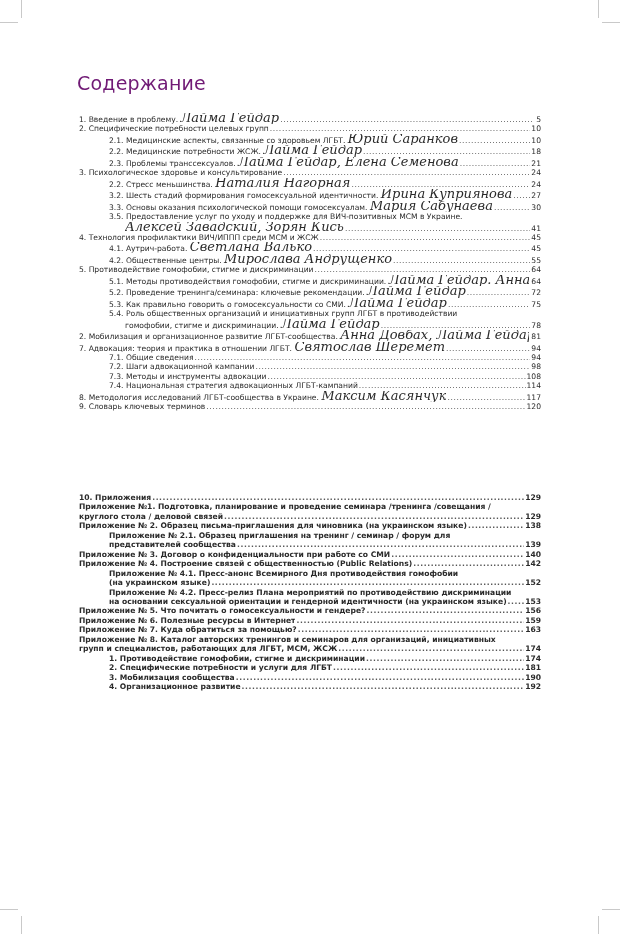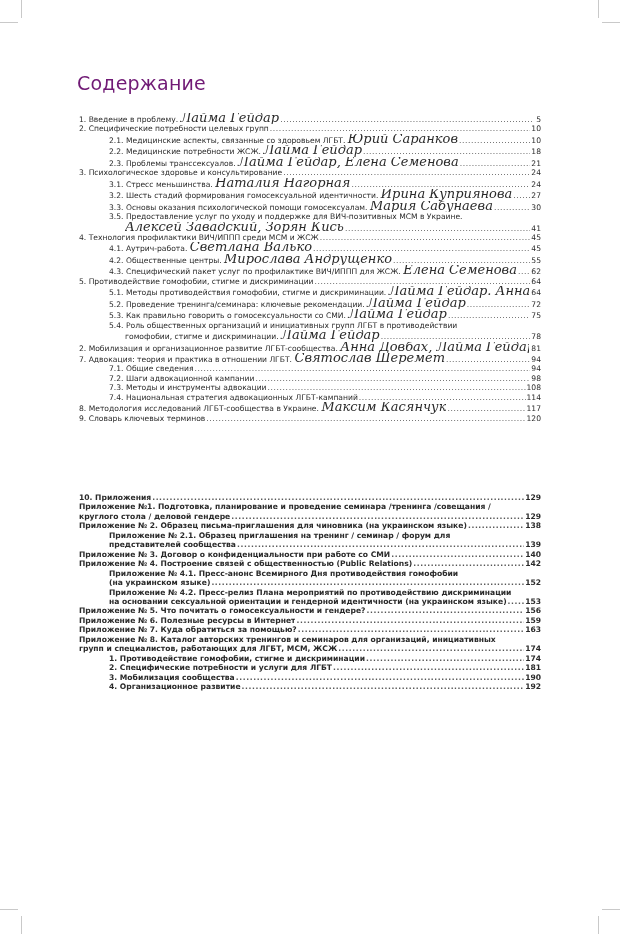--- a/index.html
+++ b/index.html
@@ -63,21 +63,21 @@
       <span class="t"><span>2.3. Проблемы транссексуалов. </span><i>Лайма Гейдар, Елена Семенова</i></span>
       <span class="dots"></span>
       <span class="p">21</span>
     </div>
     <div class="row l1">
       <span class="t"><span>3. Психологическое здоровье и консультирование</span></span>
       <span class="dots"></span>
       <span class="p">24</span>
     </div>
     <div class="row l2">
-      <span class="t"><span>3.1. Стресс меньшинства. </span><i>Наталия Нагорная</i></span>
+      <span class="t"><span>2.2. Стресс меньшинства. </span><i>Наталия Нагорная</i></span>
       <span class="dots"></span>
       <span class="p">24</span>
     </div>
     <div class="row l2">
       <span class="t"><span>3.2. Шесть стадий формирования гомосексуальной идентичности. </span><i>Ирина Куприянова</i></span>
       <span class="dots"></span>
       <span class="p">27</span>
     </div>
     <div class="row l2">
       <span class="t"><span>3.3. Основы оказания психологической помощи гомосексуалам. </span><i>Мария Сабунаева</i></span>
@@ -98,25 +98,20 @@
     <div class="row l2">
       <span class="t"><span>4.1. Аутрич-работа. </span><i>Светлана Валько</i></span>
       <span class="dots"></span>
       <span class="p">45</span>
     </div>
     <div class="row l2">
       <span class="t"><span>4.2. Общественные центры. </span><i>Мирослава Андрущенко</i></span>
       <span class="dots"></span>
       <span class="p">55</span>
     </div>
-    <div class="row l2">
-      <span class="t"><span>4.3. Специфический пакет услуг по профилактике ВИЧ/ИППП для ЖСЖ. </span><i>Елена Семенова</i></span>
-      <span class="dots"></span>
-      <span class="p">62</span>
-    </div>
     <div class="row l1">
       <span class="t"><span>5. Противодействие гомофобии, стигме и дискриминации</span></span>
       <span class="dots"></span>
       <span class="p">64</span>
     </div>
     <div class="row l2">
       <span class="t"><span>5.1. Методы противодействия гомофобии, стигме и дискриминации. </span><i>Лайма Гейдар. Анна Довбах</i></span>
       <span class="dots"></span>
       <span class="p">64</span>
     </div>
@@ -178,21 +173,21 @@
     </div>
   </div>
 <div class="toc b" id="toc-appendix">
     <div class="row l1">
       <span class="t"><span>10. Приложения</span></span>
       <span class="dots"></span>
       <span class="p">129</span>
     </div>
     <div class="row l1 nodots"><span class="t"><span>Приложение №1. Подготовка, планирование и проведение семинара /тренинга /совещания /</span></span></div>
     <div class="row l1">
-      <span class="t"><span>круглого стола / деловой гендере</span></span>
+      <span class="t"><span>круглого стола / деловой связей</span></span>
       <span class="dots"></span>
       <span class="p">129</span>
     </div>
     <div class="row l1">
       <span class="t"><span>Приложение № 2. Образец письма-приглашения для чиновника (на украинском языке)</span></span>
       <span class="dots"></span>
       <span class="p">138</span>
     </div>
     <div class="row l2 nodots"><span class="t"><span>Приложение № 2.1. Образец приглашения на тренинг / семинар / форум для</span></span></div>
     <div class="row l2">

